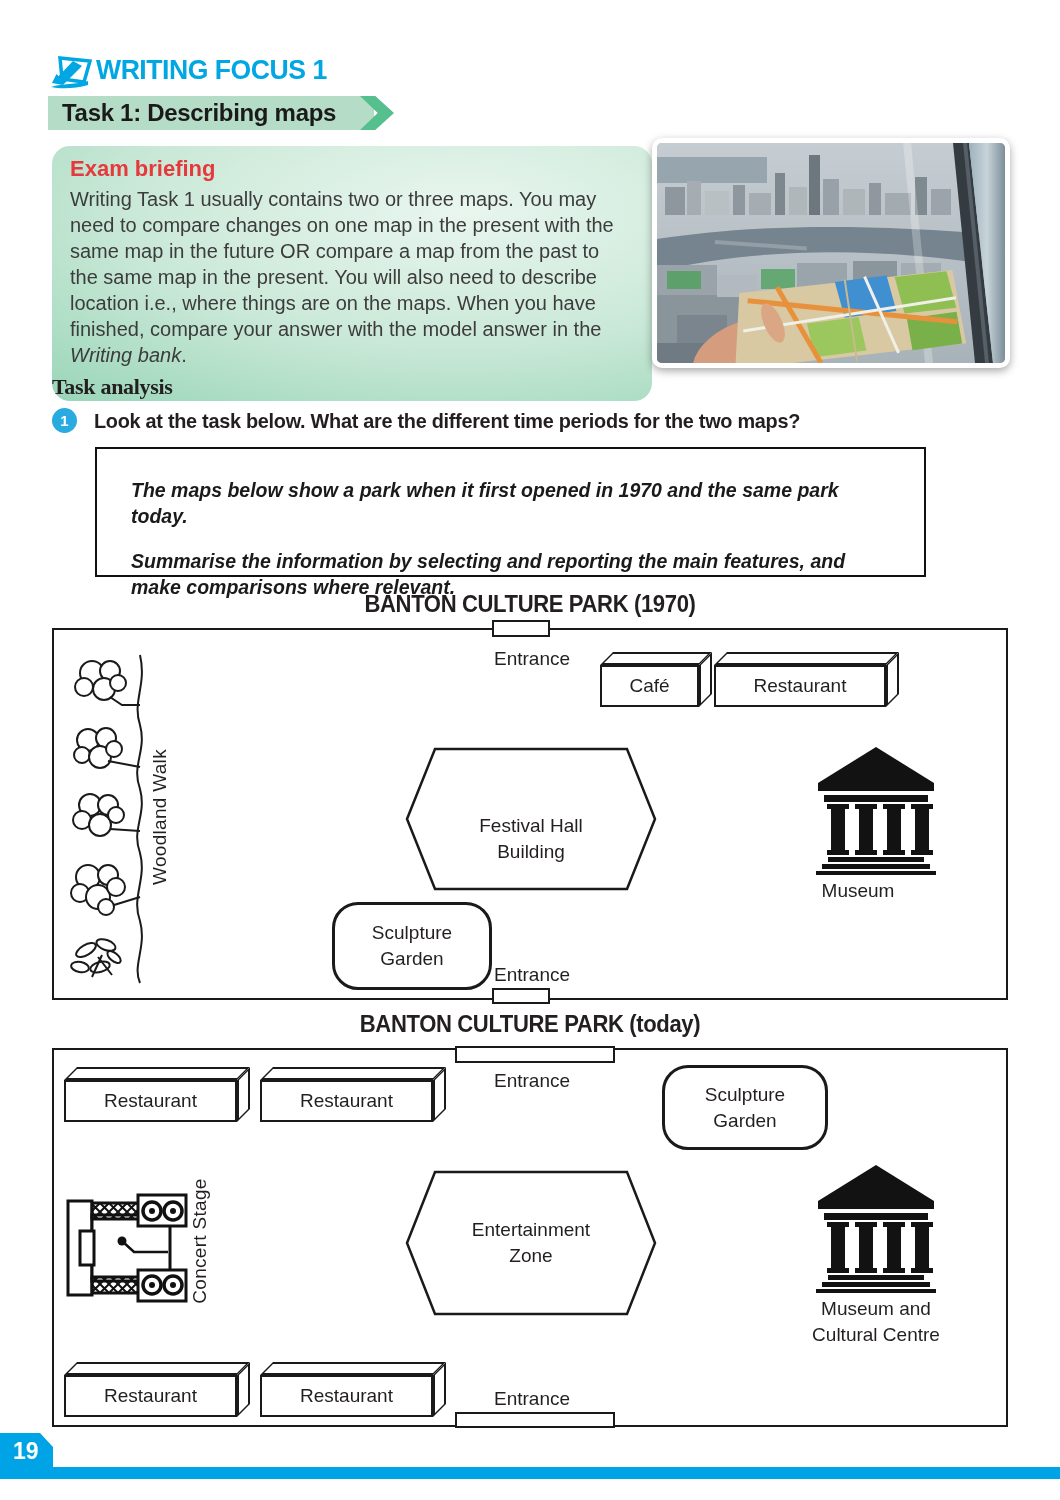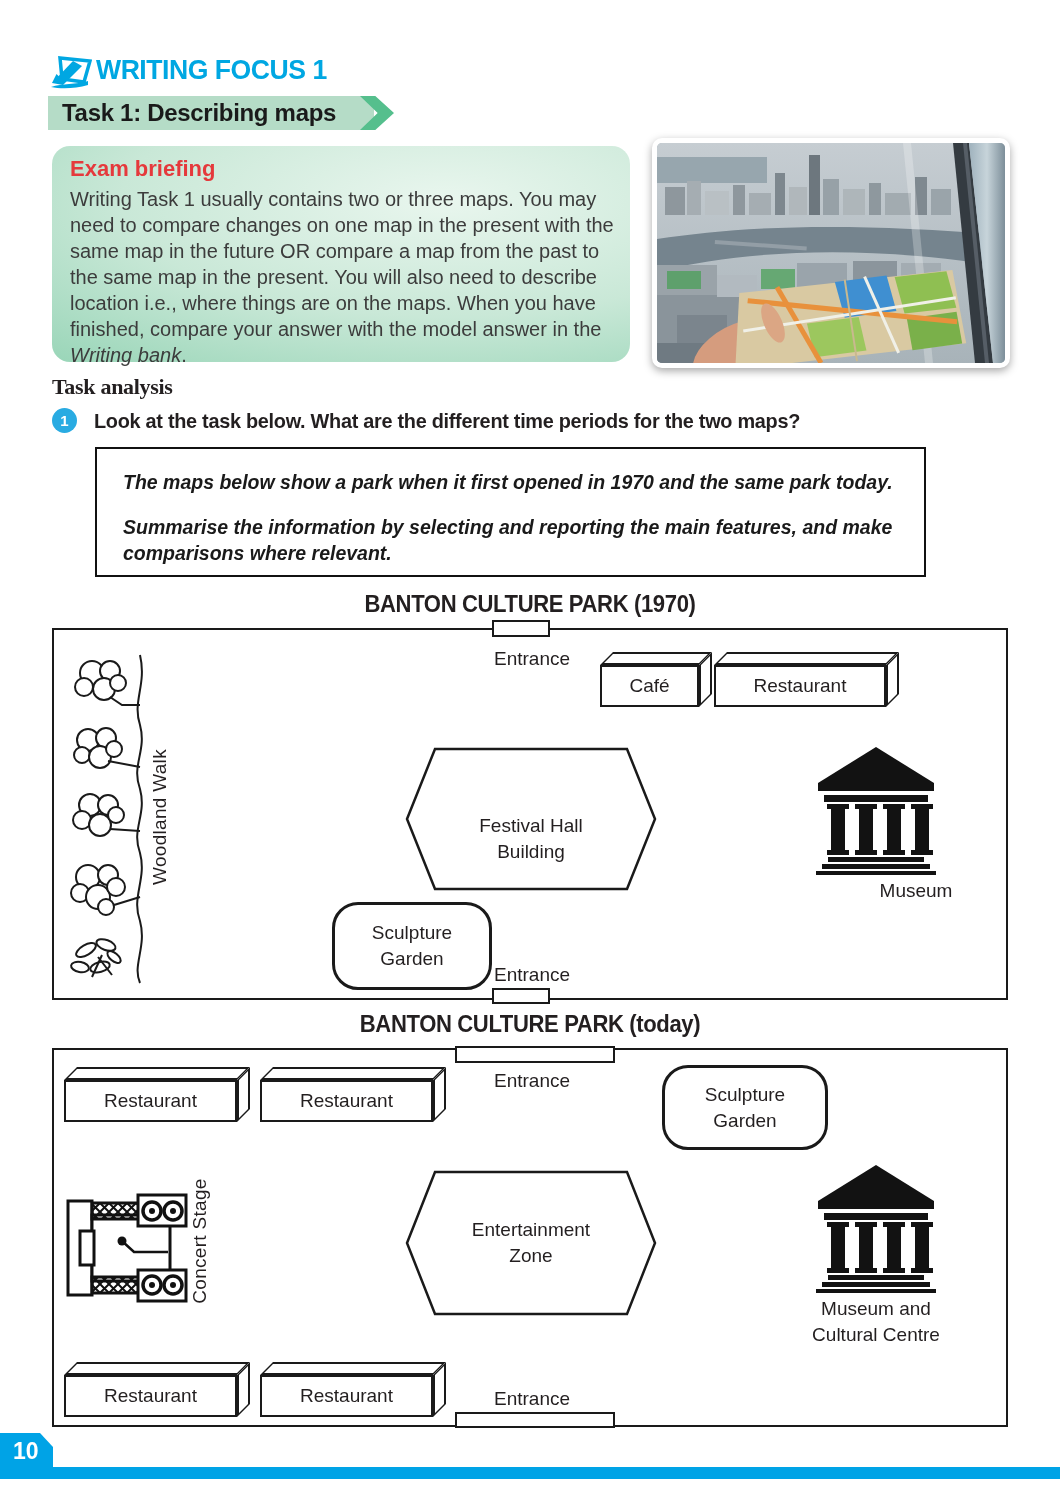--- a/index.html
+++ b/index.html
@@ -10,39 +10,39 @@
   
   .hdr-title{position:absolute;left:96px;top:54px;font-size:28px;font-weight:bold;color:#00a7e2;
              letter-spacing:-0.5px;transform:scaleX(0.95);transform-origin:left center;white-space:nowrap;}
   .banner{position:absolute;left:48px;top:96px;width:312px;height:34px;background:#b5dcc7;
           display:flex;align-items:center;padding-left:14px;font-size:24px;font-weight:bold;color:#1a1a1a;
           letter-spacing:-0.3px;white-space:nowrap;}
   .banner-chevron{position:absolute;left:360px;top:96px;width:34px;height:34px;background:#55bf8d;
           clip-path:polygon(0 0,45% 0,100% 50%,45% 100%,0 100%,52% 50%);}
 
   
-  .exam{position:absolute;left:52px;top:146px;width:578px;height:216px;border-radius:18px;
-        background:radial-gradient(140% 135% at 68% 25%, #e9f6ee 0%, #c9e8d7 40%, #93d3b4 78%, #74c79e 100%);}
+  .exam{position:absolute;left:52px;top:146px;width:578px;height:255px;border-radius:18px;
+        background:radial-gradient(140% 135% at 68% 25%, #e9f6ee 0%, #c9e8d7 40%, #93d3b4 78%, #74c79e 100%);padding-left:22px;}
   .exam-title{position:absolute;left:18px;top:10px;font-size:22px;font-weight:bold;color:#e5393c;}
   .exam-body{position:absolute;left:18px;top:40px;width:545px;font-size:20px;line-height:26px;color:#3c3c3c;}
 
   
   .photo{position:absolute;left:652px;top:138px;width:348px;height:220px;border:5px solid #fff;
          border-radius:10px;overflow:hidden;box-shadow:0 3px 8px rgba(0,0,0,0.35);background:#aab4ba;}
 
   .section-h{position:absolute;left:52px;top:374px;font-size:22px;font-weight:bold;letter-spacing:-0.3px;font-family:Liberation Serif, serif;}
   .qnum{position:absolute;left:52px;top:408px;width:25px;height:25px;border-radius:50%;background:#29abe2;
         color:#fff;font-size:15px;font-weight:bold;display:flex;align-items:center;justify-content:center;}
   .qtext{position:absolute;left:94px;top:409px;font-size:20.5px;font-weight:bold;letter-spacing:-0.3px;
          transform:scaleX(0.97);transform-origin:left center;white-space:nowrap;}
 
   .taskbox{position:absolute;left:95px;top:447px;width:831px;height:130px;border:2.5px solid #111;
            box-sizing:border-box;padding:16px 22px;font-size:19.5px;font-weight:bold;font-style:italic;
            line-height:26px;color:#1a1a1a;}
-  .taskbox p{margin:4px;}
+  .taskbox p{margin:12px;}
   .taskbox p + p{margin-top:19px;}
 
   .map-title{position:absolute;left:52px;width:956px;text-align:center;font-size:23px;font-weight:bold;
              letter-spacing:-0.4px;transform:scaleX(0.96);}
   .mapbox{position:absolute;left:52px;width:956px;border:2.5px solid #1a1a1a;box-sizing:border-box;background:#fff;}
 
   .lbl{position:absolute;font-size:19px;color:#231f20;}
   .lbl-c{text-align:center;}
   .ent-rect{position:absolute;background:#fff;border:2.5px solid #1a1a1a;box-sizing:border-box;z-index:3;}
 
@@ -254,21 +254,21 @@
           <rect x="75" y="64" width="14" height="41"></rect>
           <rect x="71" y="105" width="22" height="5"></rect>
         <rect x="99" y="59" width="22" height="5"></rect>
           <rect x="103" y="64" width="14" height="41"></rect>
           <rect x="99" y="105" width="22" height="5"></rect>
         <rect x="16" y="112" width="96" height="5"></rect>
           <rect x="10" y="119" width="108" height="5"></rect>
           <rect x="4" y="126" width="120" height="4"></rect>
       </g>
     </svg>
-    <div class="mus-label" style="left:782px;top:248px;width:160px;">Museum</div>
+    <div class="mus-label" style="left:724px;top:248px;width:160px;">Museum</div>
 
     <div class="round-box" style="left:258px;top:272px;width:160px;height:88px;">
       <span>Sculpture</span>
       <span>Garden</span>
     </div>
 
     <div class="lbl lbl-c" style="left:408px;top:334px;width:140px;">Entrance</div>
     <div class="ent-rect" style="left:438px;top:358px;width:58px;height:16px;"></div>
   </div>
 
@@ -367,16 +367,16 @@
       <div class="f-top" style="width:173px;"></div>
       <div class="f-side" style="left:173px;"></div>
       <div class="f-front" style="width:173px;">Restaurant</div>
     </div>
 
     <div class="lbl lbl-c" style="left:408px;top:338px;width:140px;">Entrance</div>
     <div class="ent-rect" style="left:401px;top:362px;width:160px;height:16px;"></div>
   </div>
 
   <div class="page-badge"></div>
-  <div class="page-num">10</div>
+  <div class="page-num">19</div>
   <div class="footer-bar"></div>
 
 </div>
 
 </body></html>

